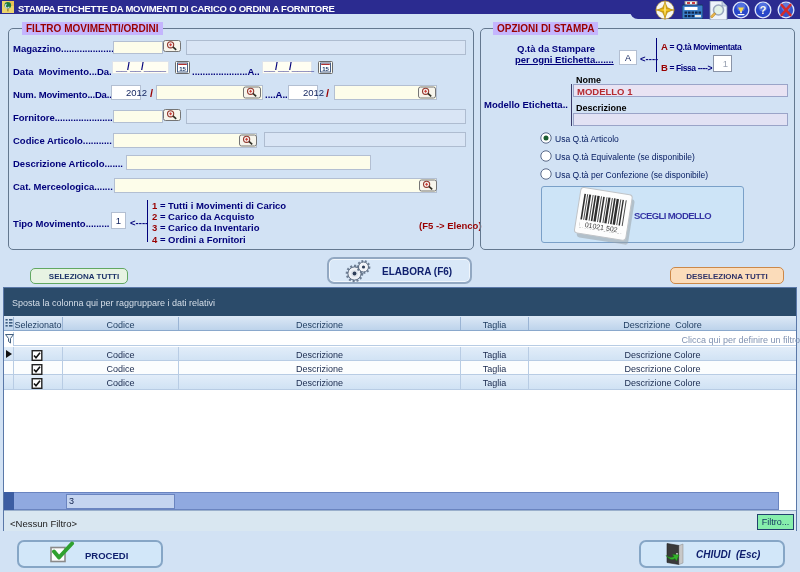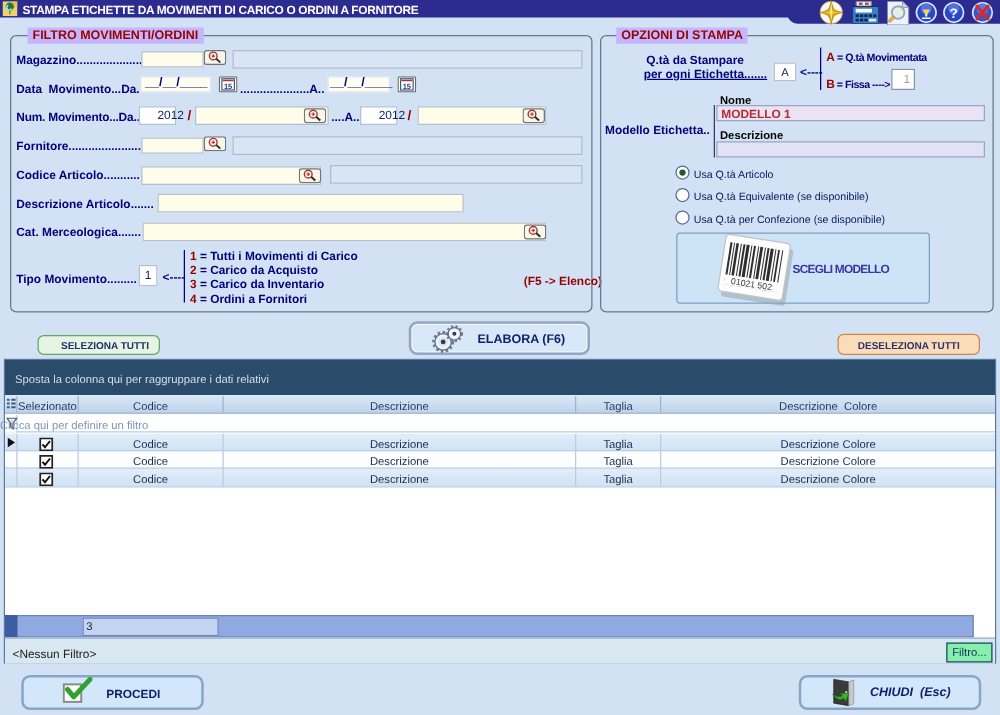--- a/index.html
+++ b/index.html
@@ -286,21 +286,21 @@
 <div class="g" style="left:63px;top:320px;width:115px;text-align:center;">Codice</div>
 <div class="g" style="left:179px;top:320px;width:281px;text-align:center;">Descrizione</div>
 <div class="g" style="left:461px;top:320px;width:67px;text-align:center;">Taglia</div>
 <div class="g" style="left:529px;top:320px;width:267px;text-align:center;">Descrizione&nbsp; Colore</div>
 
 <div class="abs" style="left:4px;top:332px;width:792px;height:14px;background:#ffffff;border-bottom:1px solid #b8cce4;"></div>
 <div class="abs" style="left:4px;top:332px;width:10px;height:14px;background:#ffffff;border-right:1px solid #b8cce4;"></div>
 <svg class="abs" style="left:5px;top:334px" width="9" height="10" viewBox="0 0 9 10">
   <path d="M0.5 0.5 h8 l-3 4 v4.5 l-2 -1.5 v-3 z" fill="#eef2f8" stroke="#44607f" stroke-width="1"></path>
 </svg>
-<div class="g" style="left:0;top:335px;width:800px;text-align:left;color:#8193b2;">Clicca qui per definire un filtro</div>
+<div class="g" style="left:0;top:335px;width:800px;text-align:right;color:#8193b2;">Clicca qui per definire un filtro</div>
 
 <div class="abs" style="left:4px;top:347px;width:792px;height:14px;background:linear-gradient(#e2edf9,#d0e2f4);"></div>
 <div class="abs" style="left:4px;top:361px;width:792px;height:14px;background:#fbfdfe;"></div>
 <div class="abs" style="left:4px;top:375px;width:792px;height:14px;background:linear-gradient(#e2edf9,#d0e2f4);"></div>
 <div class="abs" style="left:4px;top:389px;width:792px;height:1px;background:#b8cce4;"></div>
 
 <div class="abs" style="left:13px;top:347px;width:1px;height:42px;background:#b8cce4;"></div>
 <div class="abs" style="left:62px;top:347px;width:1px;height:42px;background:#b8cce4;"></div>
 <div class="abs" style="left:178px;top:347px;width:1px;height:42px;background:#b8cce4;"></div>
 <div class="abs" style="left:460px;top:347px;width:1px;height:42px;background:#b8cce4;"></div>

